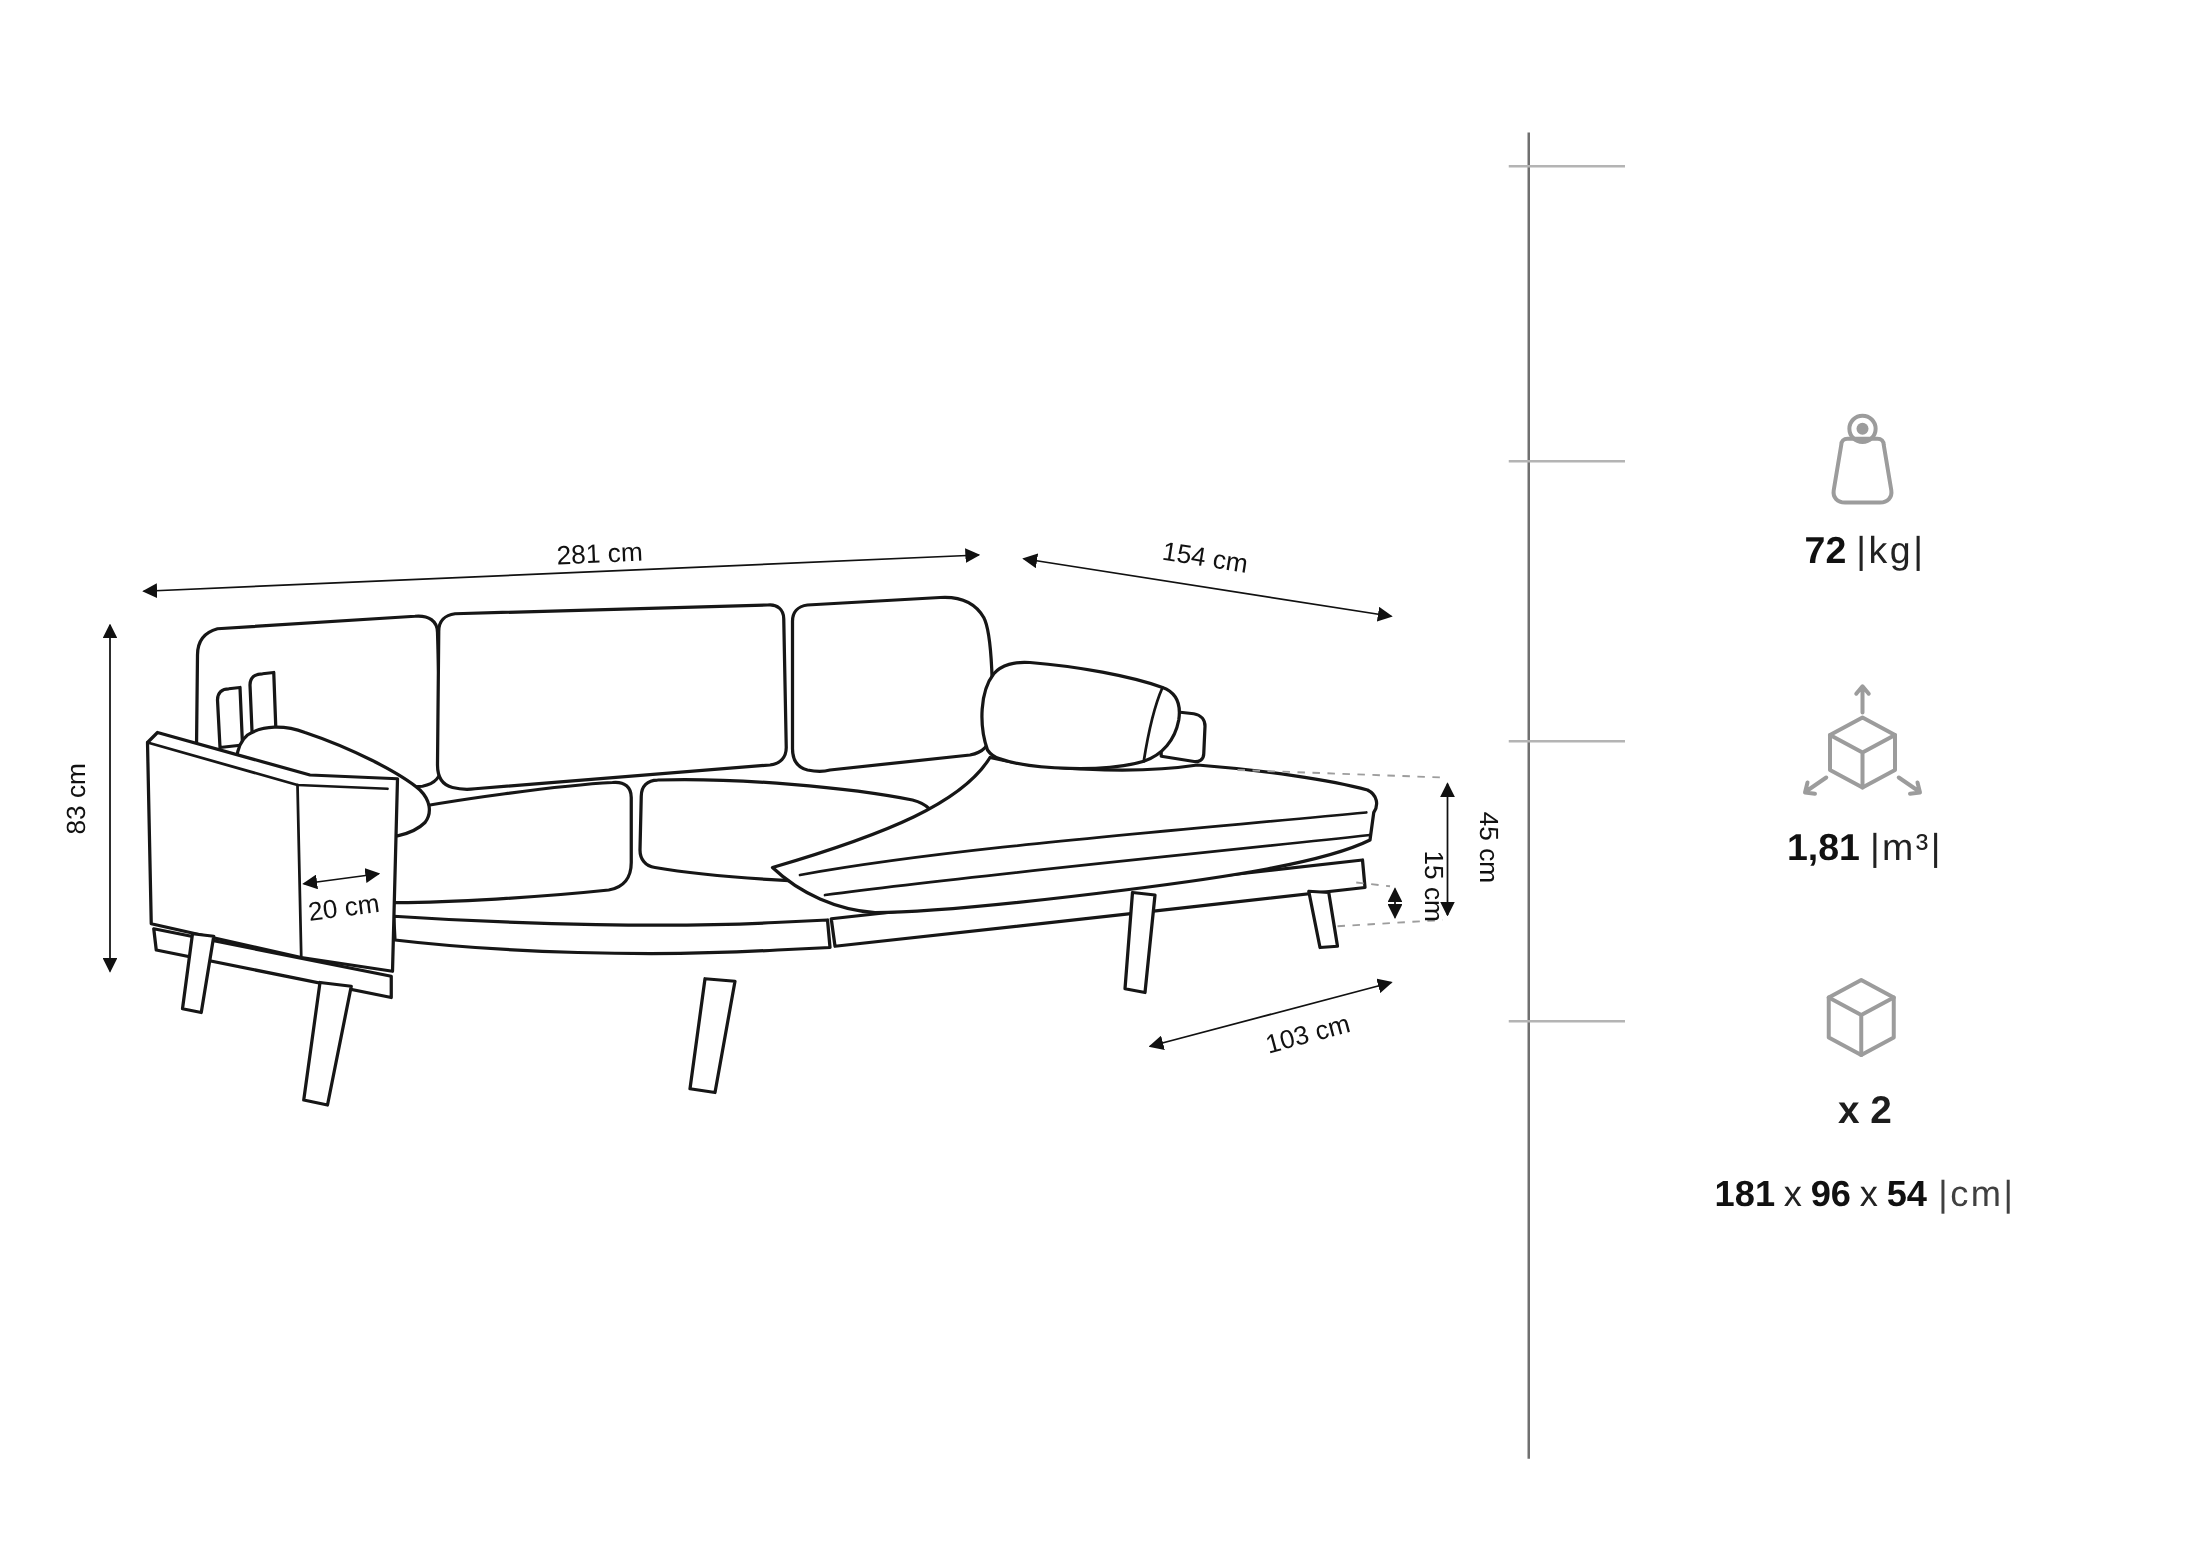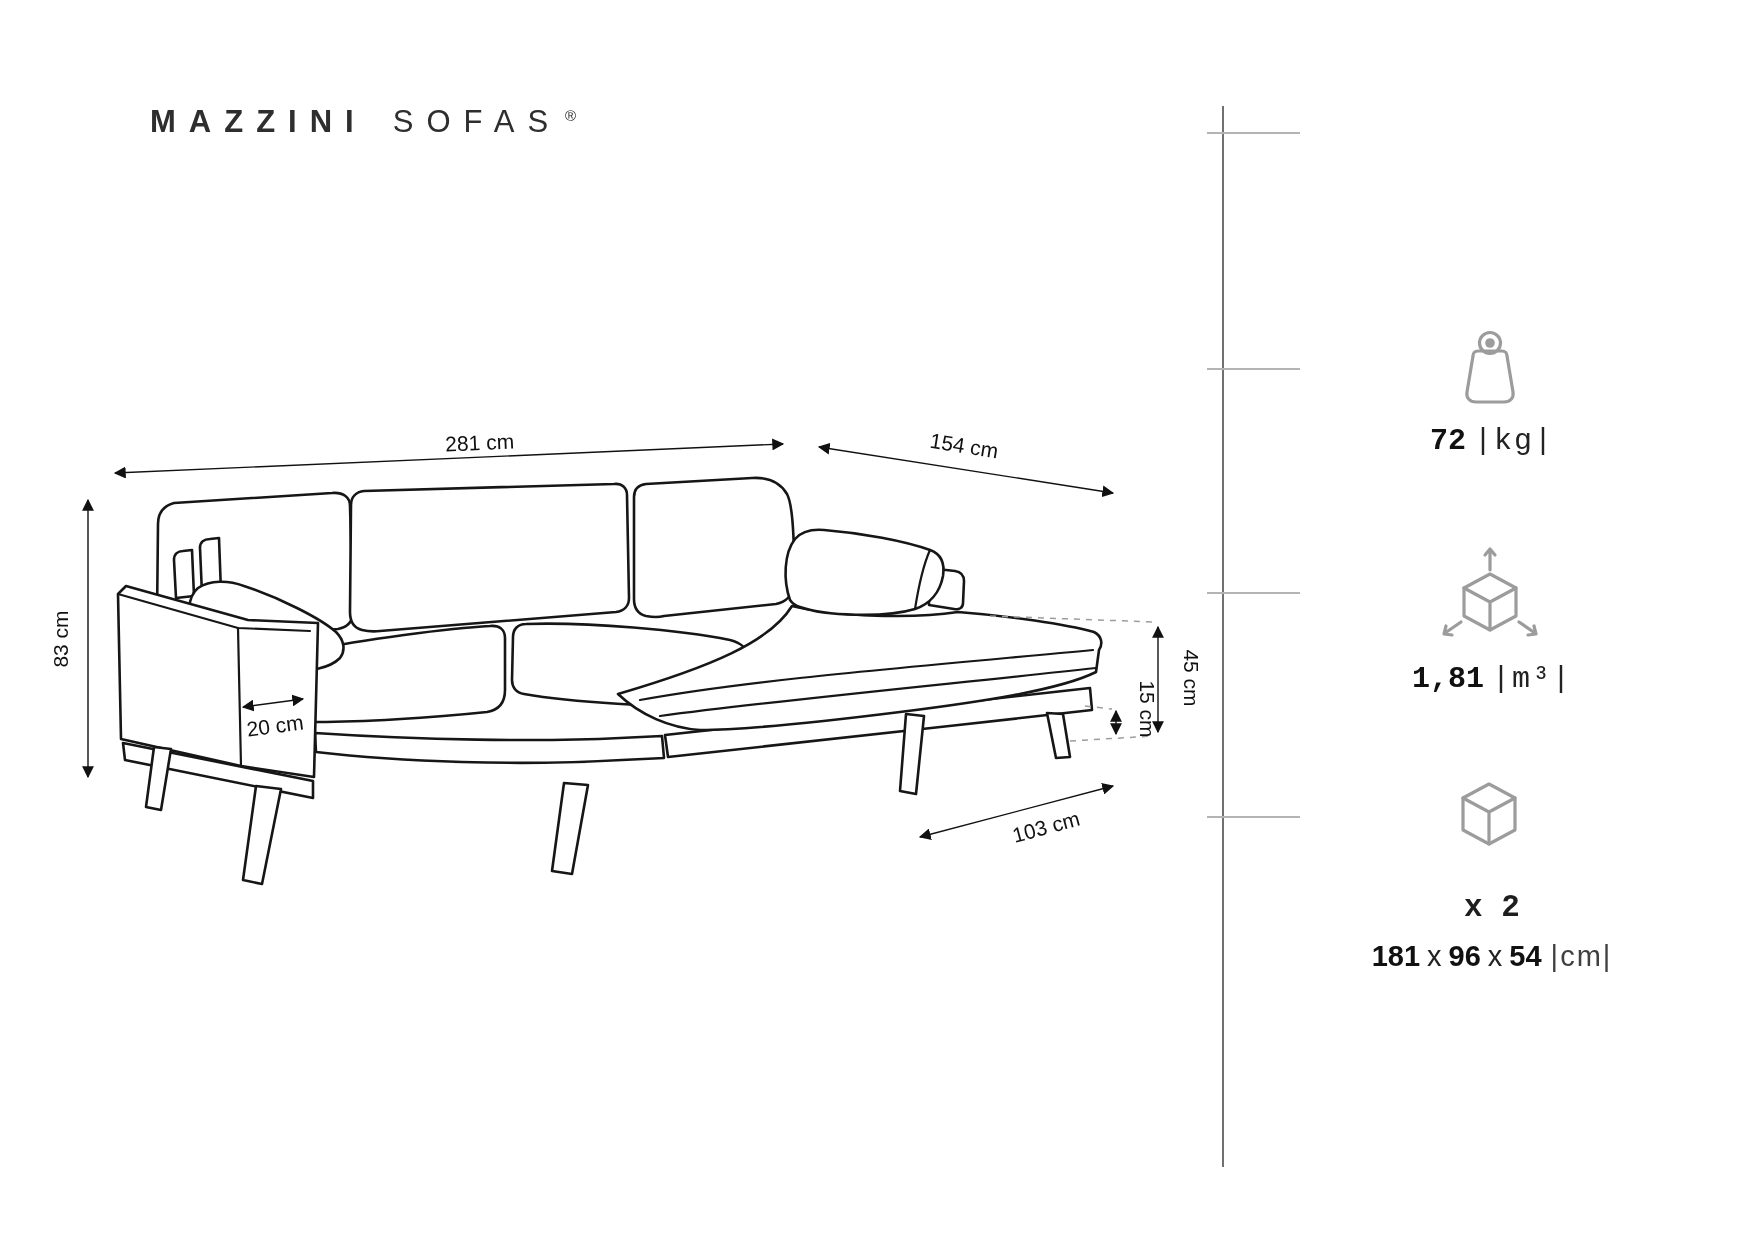--- a/index.html
+++ b/index.html
@@ -11,21 +11,21 @@
   .brand{position:absolute;left:150px;top:104px;white-space:nowrap;font-size:31px;letter-spacing:13px;color:#2e2e2e;}
   .brand .b-name{font-weight:700;}
   .brand .b-type{font-weight:400;margin-left:26px;}
   .brand .b-reg{font-size:15px;vertical-align:super;letter-spacing:0;margin-left:4px;font-weight:400;}
   
   .divider{position:absolute;left:1222px;top:106px;width:2px;height:1061px;background:#707070;}
   .tick{position:absolute;left:1207px;width:93px;height:2px;background:#b4b4b4;}
   .spec-title{position:absolute;left:1292px;top:130px;width:400px;text-align:center;
     font-size:53px;font-weight:600;letter-spacing:7px;color:#111;}
   .spec-icon{position:absolute;}
-  .spec-value{position:absolute;left:1292px;width:400px;text-align:center;font-size:30px;white-space:nowrap;font-family:Liberation Mono, monospace;}
+  .spec-value{position:absolute;left:1292px;width:400px;text-align:center;font-size:30px;white-space:nowrap;}
   .spec-value .num{font-weight:700;color:#111;}
   .spec-value .unit{font-weight:400;color:#222;letter-spacing:2px;margin-left:8px;}
   .pkg-row{position:absolute;left:1252px;width:480px;text-align:center;font-size:29px;white-space:nowrap;}
   .pkg-row .num{font-weight:700;color:#111;}
   .pkg-row .sep{font-weight:400;color:#222;margin:0 7px;}
   .pkg-row .unit{font-weight:400;color:#404040;letter-spacing:2px;margin-left:9px;}
   .count{font-weight:700;font-size:31px;}
   
   #sofa-svg{position:absolute;left:0;top:0;}
   .sofa-line{fill:#ffffff;stroke:#161616;stroke-width:2.6;stroke-linejoin:round;stroke-linecap:round;}
@@ -33,23 +33,20 @@
   .dim-line{stroke:#111;stroke-width:1.4;fill:none;}
   .dash-line{stroke:#9d9d9d;stroke-width:1.5;stroke-dasharray:6 6;fill:none;}
   .dim-text{font-family:"Liberation Sans",sans-serif;font-size:21px;fill:#111;}
   .icon-stroke{fill:none;stroke:#9c9c9c;stroke-width:3.2;stroke-linejoin:round;stroke-linecap:round;}
 </style>
 </head>
 <body>
 
 <div id="canvas">
 
-  <div class="brand">
-    <span class="b-name">MAZZINI</span><span class="b-type">SOFAS</span><span class="b-reg">®</span>
-  </div>
 
   <svg id="sofa-svg" width="1754" height="1240" viewBox="0 0 1754 1240" aria-hidden="true">
     <defs>
       <marker id="ah" viewBox="0 0 10 10" refX="9" refY="5" markerWidth="8.5" markerHeight="8.5" orient="auto-start-reverse">
         <path d="M0,0 L10,5 L0,10 z" fill="#111"></path>
       </marker>
     </defs>
 
     <g>
 
@@ -155,19 +152,19 @@
     <path class="icon-stroke" d="M 24,44 L 50,58 L 76,44 M 50,58 L 50,86"></path>
   </svg>
   <div class="spec-value" style="top:662px">
     <span class="num">1,81</span><span class="unit">|m³|</span>
   </div>
 
   <svg class="spec-icon" style="left:1457px;top:780px" width="64" height="68" viewBox="0 0 64 68" aria-hidden="true">
     <path class="icon-stroke" d="M 32,4 L 58,18 L 58,50 L 32,64 L 6,50 L 6,18 Z"></path>
     <path class="icon-stroke" d="M 6,18 L 32,32 L 58,18 M 32,32 L 32,64"></path>
   </svg>
-  <div class="spec-value count" style="top:890px">x 2</div>
+  <div class="spec-value count" style="top:870px">x 2</div>
 
   <div class="pkg-row" style="top:940px">
     <span class="num">181</span><span class="sep">x</span><span class="num">96</span><span class="sep">x</span><span class="num">54</span><span class="unit">|cm|</span>
   </div>
 
 </div>
 
 </body></html>

